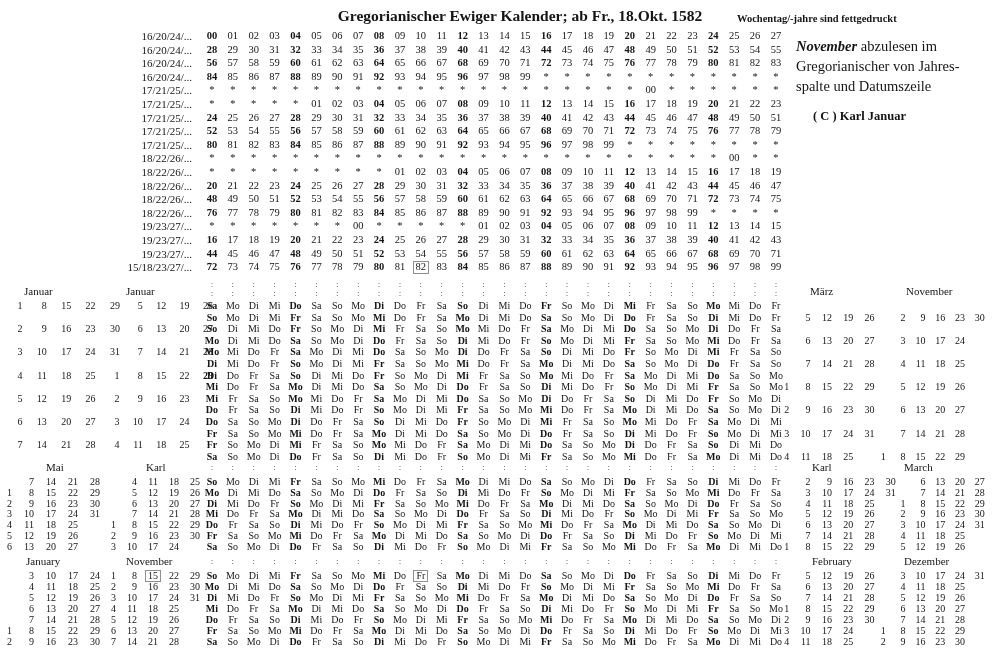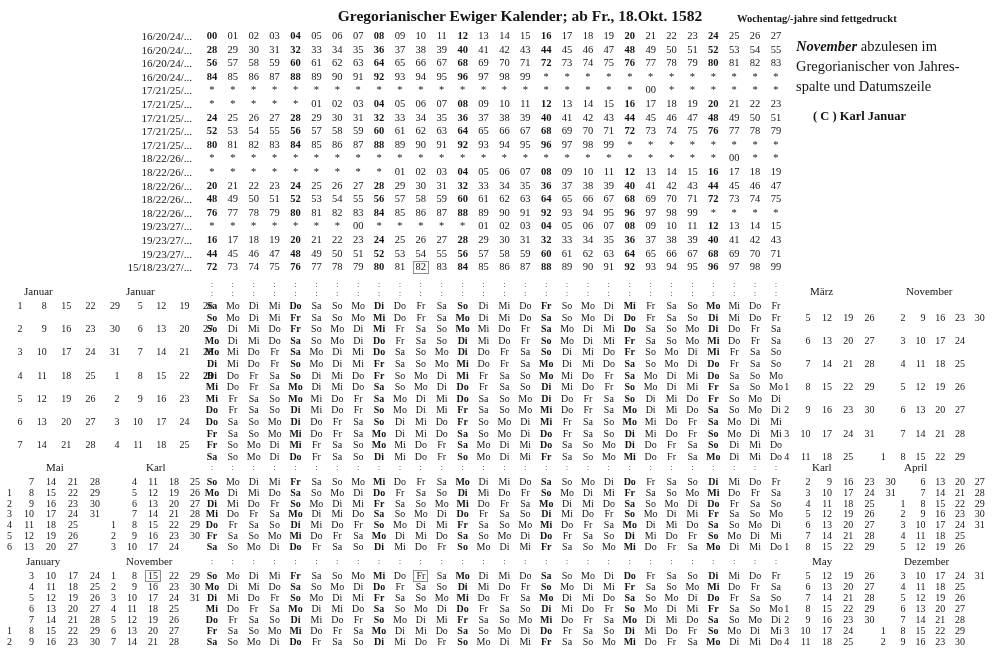--- a/index.html
+++ b/index.html
@@ -1712,21 +1712,21 @@
         <span class="cell slot" style="flex: 0 0 21.3px;"></span>
       </div>
       <div class="row" style="top: 541.8px; left: 768px;">
         <span class="cell slot" style="flex: 0 0 21.3px;">1</span>
         <span class="cell slot" style="flex: 0 0 21.3px;">8</span>
         <span class="cell slot" style="flex: 0 0 21.3px;">15</span>
         <span class="cell slot" style="flex: 0 0 21.3px;">22</span>
         <span class="cell slot" style="flex: 0 0 21.3px;">29</span>
         <span class="cell slot" style="flex: 0 0 21.3px;"></span>
       </div>
-      <div class="mlabel" style="top: 462px; left: 904px;">April</div>
+      <div class="mlabel" style="top: 462px; left: 904px;">March</div>
       <div class="row" style="top: 477px; left: 866px;">
         <span class="cell slot" style="flex: 0 0 19.8px;"></span>
         <span class="cell slot" style="flex: 0 0 19.8px;"></span>
         <span class="cell slot" style="flex: 0 0 19.8px;">6</span>
         <span class="cell slot" style="flex: 0 0 19.8px;">13</span>
         <span class="cell slot" style="flex: 0 0 19.8px;">20</span>
         <span class="cell slot" style="flex: 0 0 19.8px;">27</span>
       </div>
       <div class="row" style="top: 487.8px; left: 866px;">
         <span class="cell slot" style="flex: 0 0 19.8px;"></span>
@@ -2079,21 +2079,21 @@
         <span class="cell slot" style="flex: 0 0 21px;">27</span>
         <span class="cell slot" style="flex: 0 0 21px;"></span>
       </div>
       <div class="row" style="top: 637px; left: 95px;">
         <span class="cell slot" style="flex: 0 0 21px;">7</span>
         <span class="cell slot" style="flex: 0 0 21px;">14</span>
         <span class="cell slot" style="flex: 0 0 21px;">21</span>
         <span class="cell slot" style="flex: 0 0 21px;">28</span>
         <span class="cell slot" style="flex: 0 0 21px;"></span>
       </div>
-      <div class="mlabel" style="top: 556px; left: 812px;">May</div>
+      <div class="mlabel" style="top: 556px; left: 812px;">February</div>
       <div class="row" style="top: 571px; left: 768px;">
         <span class="cell slot" style="flex: 0 0 21.3px;"></span>
         <span class="cell slot" style="flex: 0 0 21.3px;">5</span>
         <span class="cell slot" style="flex: 0 0 21.3px;">12</span>
         <span class="cell slot" style="flex: 0 0 21.3px;">19</span>
         <span class="cell slot" style="flex: 0 0 21.3px;">26</span>
         <span class="cell slot" style="flex: 0 0 21.3px;"></span>
       </div>
       <div class="row" style="top: 582px; left: 768px;">
         <span class="cell slot" style="flex: 0 0 21.3px;"></span>

